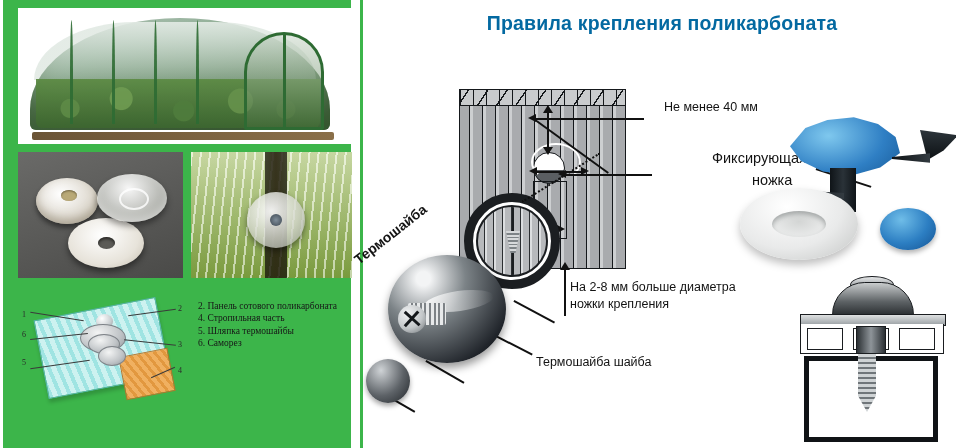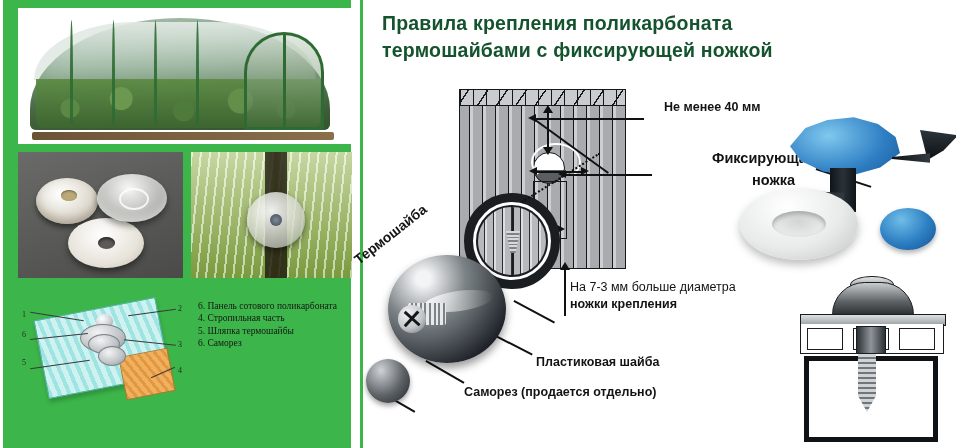--- a/index.html
+++ b/index.html
@@ -108,22 +108,22 @@
            font-size:8px;color:#2a2a2a;}
 
   
   .list{position:absolute;left:188px;top:300px;width:166px;
         font-family:"Liberation Serif","DejaVu Serif",serif;
         font-size:9.5px;line-height:12.4px;color:#171717;}
   .list div{white-space:nowrap;}
 
   
   .right{position:absolute;left:364px;top:0;width:592px;height:448px;}
-  .title{position:absolute;left:18px;top:10px;width:560px;
-         font-size:19.5px;font-weight:bold;line-height:27px;color:#14532d;
+  .title{position:absolute;left:18px;top:10px;width:560px;text-align:center;
+         font-size:19.5px;font-weight:bold;line-height:27px;color:#0369a1;
          letter-spacing:.2px;}
 
   
   .sheet{position:absolute;left:95px;top:89px;width:167px;height:180px;}
   .sheet-top{position:absolute;left:0;top:0;width:167px;height:18px;
              background:#c9cbcd;border:1.5px solid #15181b;box-sizing:border-box;}
   .sheet-top-teeth{position:absolute;inset:0;
        background:repeating-linear-gradient(to right,
          #15181b 0 1.5px, transparent 1.5px 13px);}
   .sheet-top-diag{position:absolute;inset:0;
@@ -145,21 +145,21 @@
   .arr{position:absolute;background:#111;}
   .arrow-v{width:2px;}
   .arrow-h{height:2px;}
   .ahead{position:absolute;width:0;height:0;}
   .ah-up{border-left:5px solid transparent;border-right:5px solid transparent;border-bottom:8px solid #111;}
   .ah-dn{border-left:5px solid transparent;border-right:5px solid transparent;border-top:8px solid #111;}
   .ah-l{border-top:4.5px solid transparent;border-bottom:4.5px solid transparent;border-right:8px solid #111;}
   .ah-r{border-top:4.5px solid transparent;border-bottom:4.5px solid transparent;border-left:8px solid #111;}
 
   .lbl{position:absolute;font-size:12.5px;color:#131313;white-space:nowrap;}
-  .lbl.b{font-weight:bold;}
+  .lbl.b{font-weight:normal;}
   .lead{position:absolute;background:#111;height:1.6px;transform-origin:0 50%;}
   .lead-dot{position:absolute;height:0;border-top:2px dotted #111;transform-origin:0 50%;}
 
   
   .asm{position:absolute;left:0;top:195px;width:200px;height:230px;}
   .asm-label{position:absolute;left:-8px;top:58px;font-size:14px;font-weight:bold;
              color:#151515;transform:rotate(-38deg);transform-origin:0 50%;}
   .ring-big{position:absolute;left:100px;top:-2px;width:96px;height:96px;border-radius:50%;
             border:9px solid #1b1e21;background:#fff;box-sizing:border-box;}
   .ring-in{position:absolute;left:112px;top:10px;width:72px;height:72px;border-radius:50%;
@@ -291,32 +291,31 @@
       <div class="cad-lead" style="left:132px;top:84px;width:26px;transform:rotate(-24deg)"></div>
       <div class="cad-num" style="left:4px;top:22px">1</div>
       <div class="cad-num" style="left:4px;top:42px">6</div>
       <div class="cad-num" style="left:4px;top:70px">5</div>
       <div class="cad-num" style="left:160px;top:16px">2</div>
       <div class="cad-num" style="left:160px;top:52px">3</div>
       <div class="cad-num" style="left:160px;top:78px">4</div>
     </div>
 
     <div class="list">
-      <div>6. Панель сотового поликарбоната</div>
+      <div>2. Панель сотового поликарбоната</div>
       <div>4. Стропильная часть</div>
       <div>5. Шляпка термошайбы</div>
       <div>6. Саморез</div>
     </div>
   </div>
 
   <div class="right">
 
     <div class="title">
       <div>Правила  крепления  поликарбоната</div>
-      <div>термошайбами с фиксирующей ножкой</div>
     </div>
 
     <div class="sheet">
       <div class="sheet-top">
         <div class="sheet-top-teeth"></div>
         <div class="sheet-top-diag"></div>
       </div>
       <div class="sheet-body"></div>
       <div class="hole"></div>
       <div class="hole-arc"></div>
@@ -344,29 +343,28 @@
     <div class="ahead ah-l" style="left:194px;top:170px"></div>
     <div class="arr arrow-v" style="left:200px;top:268px;height:48px"></div>
     <div class="ahead ah-up" style="left:196px;top:262px"></div>
 
     <div class="lbl b" style="left:300px;top:100px">Не менее 40 мм</div>
 
     <div class="lbl b" style="left:348px;top:150px;font-size:14.5px">Фиксирующая</div>
     <div class="lbl b" style="left:388px;top:172px;font-size:14.5px">ножка</div>
     <div class="lead" style="left:452px;top:168px;width:58px;transform:rotate(18deg)"></div>
 
-    <div class="lbl" style="left:206px;top:280px">На 7-3 мм больше диаметра</div>
+    <div class="lbl" style="left:206px;top:280px">На 2-8 мм больше диаметра</div>
     <div class="lbl b" style="left:206px;top:297px">ножки крепления</div>
 
     <div class="lead" style="left:150px;top:300px;width:46px;transform:rotate(28deg)"></div>
 
-    <div class="lbl b" style="left:172px;top:355px">Пластиковая шайба</div>
+    <div class="lbl b" style="left:172px;top:355px">Термошайба шайба</div>
     <div class="lead" style="left:122px;top:330px;width:52px;transform:rotate(27deg)"></div>
 
-    <div class="lbl b" style="left:100px;top:385px">Саморез (продается отдельно)</div>
     <div class="lead" style="left:62px;top:360px;width:44px;transform:rotate(30deg)"></div>
 
     <div class="lead" style="left:18px;top:392px;width:38px;transform:rotate(30deg)"></div>
 
     <div class="asm">
       <div class="asm-label">Термошайба</div>
       <div class="ring-big"></div>
       <div class="ring-in"></div>
       <div class="screw-small"></div>
       <div class="cap-big"></div>

